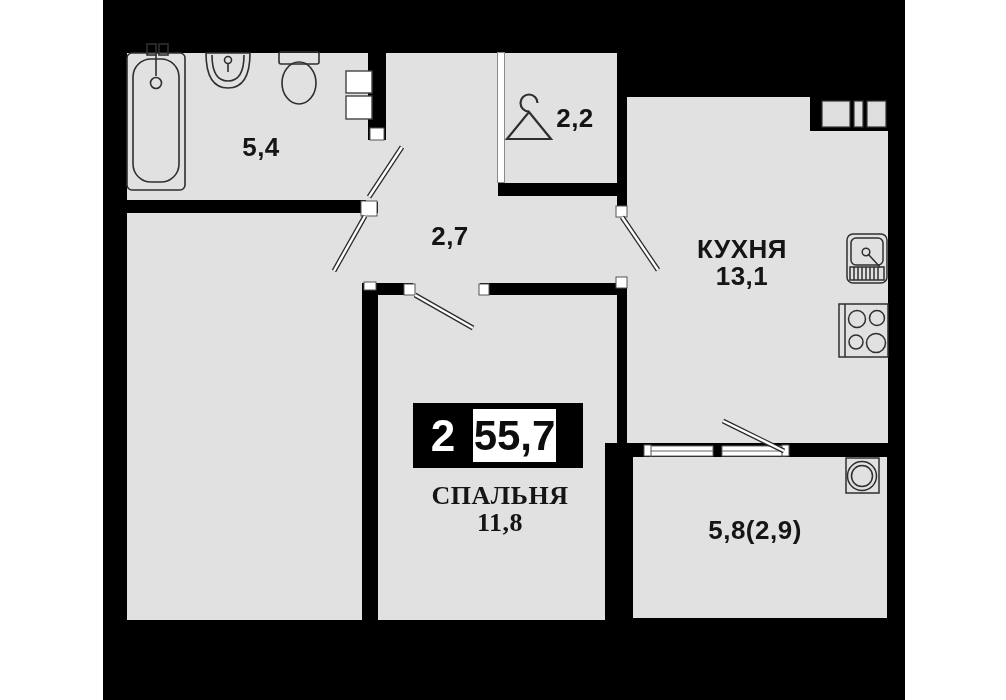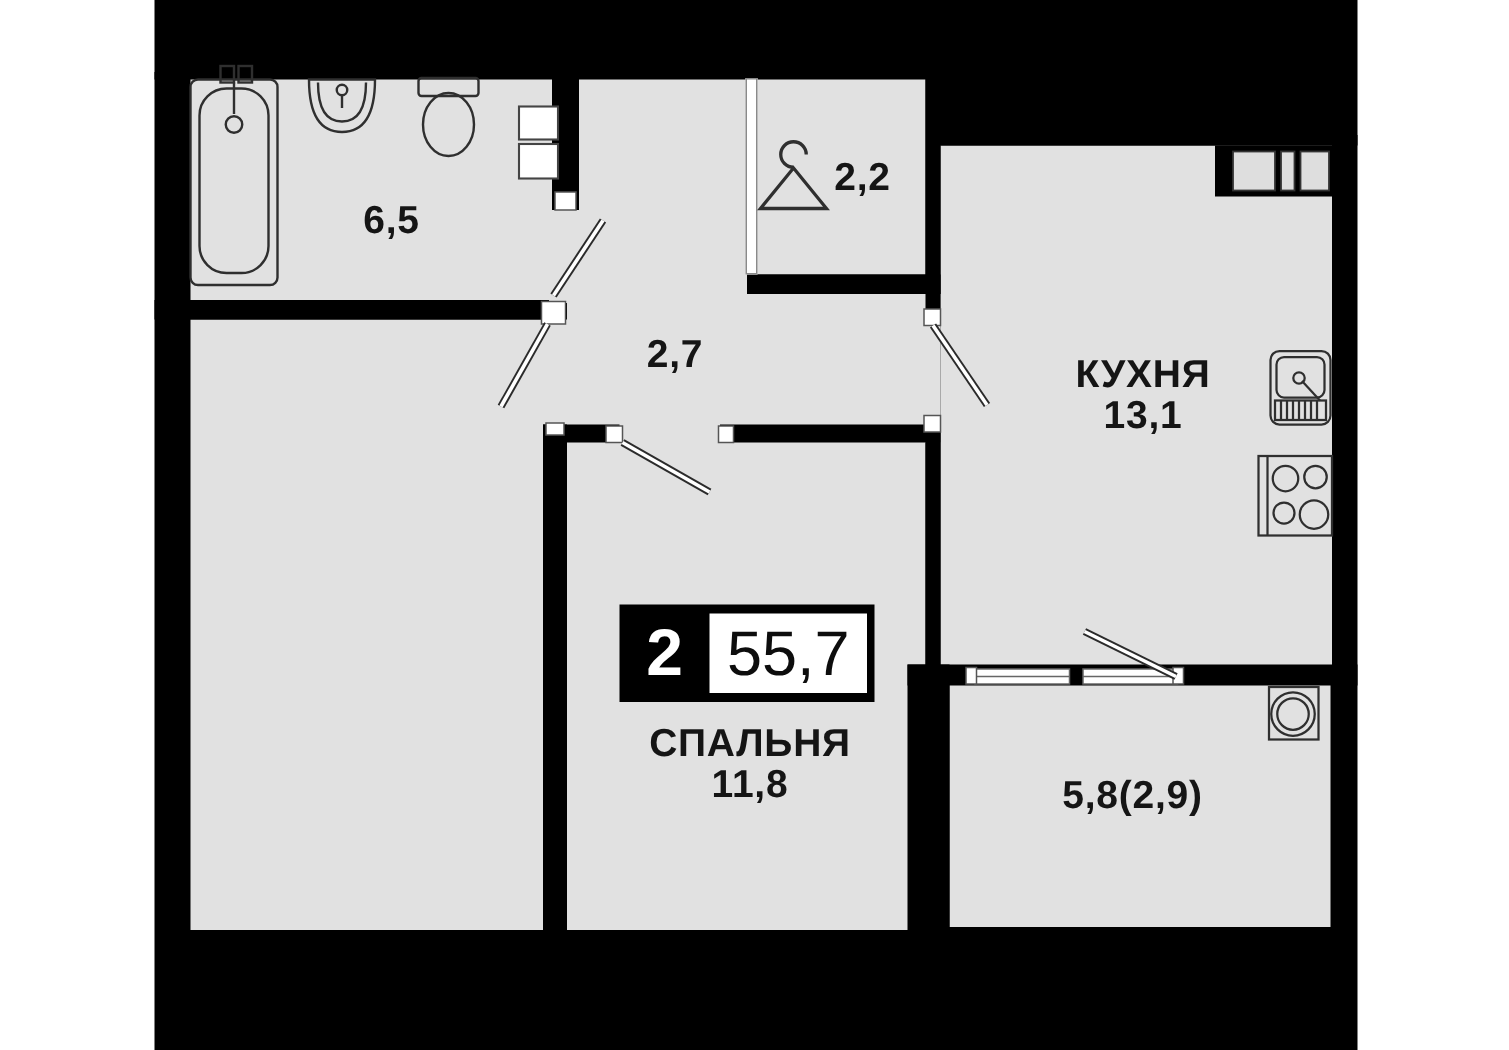--- a/index.html
+++ b/index.html
@@ -4,22 +4,22 @@
 <style>
   html,body{margin:0;padding:0;background:#ffffff;font-family:"Liberation Sans",sans-serif;}
   #canvas{position:relative;width:1006px;height:700px;background:#ffffff;overflow:hidden;}
   .abs{position:absolute;}
   .floor{position:absolute;background:#e1e1e1;}
   .wall{position:absolute;background:#000000;}
   .room-label{position:absolute;transform:translate(-50%,-50%);font-weight:bold;color:#151515;
               font-size:26px;line-height:27px;text-align:center;letter-spacing:.5px;white-space:nowrap;}
   #badge{position:absolute;left:413px;top:403px;width:170px;height:65px;background:#000;display:flex;align-items:center;}
   #badge .badge-num{flex:0 0 60px;text-align:center;color:#fff;font-size:44px;font-weight:bold;line-height:65px;}
-  #badge .badge-area{width:105px;height:53px;background:#fff;color:#0d0d0d;display:flex;align-items:center;justify-content:center;
-                     font-size:42px;font-weight:normal;margin-right:5px;}
+  #badge .badge-area{width:83px;height:53px;background:#fff;color:#0d0d0d;display:flex;align-items:center;justify-content:center;
+                     font-size:42px;font-weight:bold;margin-right:5px;}
   .partition{position:absolute;background:#ffffff;border:1px solid #8a8a8a;box-sizing:border-box;}
   svg{position:absolute;left:0;top:0;pointer-events:none;}
 </style>
 </head>
 <body>
 
 <div id="canvas">
 
   <div class="abs" style="left:103px;top:0;width:802px;height:700px;background:#000;"></div>
 
@@ -144,33 +144,33 @@
       <line x1="784" y1="451" x2="723" y2="421" stroke="#ffffff" stroke-width="2.4"></line>
     </g>
   </svg>
 
   <div id="badge">
     <div class="badge-num">2</div>
     <div class="badge-area">55,7</div>
   </div>
 
   <div class="room-label" style="left:261px;top:147px;">
-    <div>6,5</div>
+    <div>5,4</div>
   </div>
   <div class="room-label" style="left:575px;top:118px;text-align:right;">
     <div>2,2</div>
   </div>
   <div class="room-label" style="left:450px;top:236px;">
     <div>2,7</div>
   </div>
-  <div class="room-label" style="left:742px;top:263px;margin-left:20px;">
+  <div class="room-label" style="left:742px;top:263px;">
     <div>КУХНЯ</div>
     <div>13,1</div>
   </div>
-  <div class="room-label" style="left:500px;top:509px;">
+  <div class="room-label" style="left:500px;top:509px;font-family:Liberation Serif, serif;">
     <div>СПАЛЬНЯ</div>
     <div>11,8</div>
   </div>
   <div class="room-label" style="left:755px;top:530px;">
     <div>5,8(2,9)</div>
   </div>
 
 </div>
 
 </body></html>

